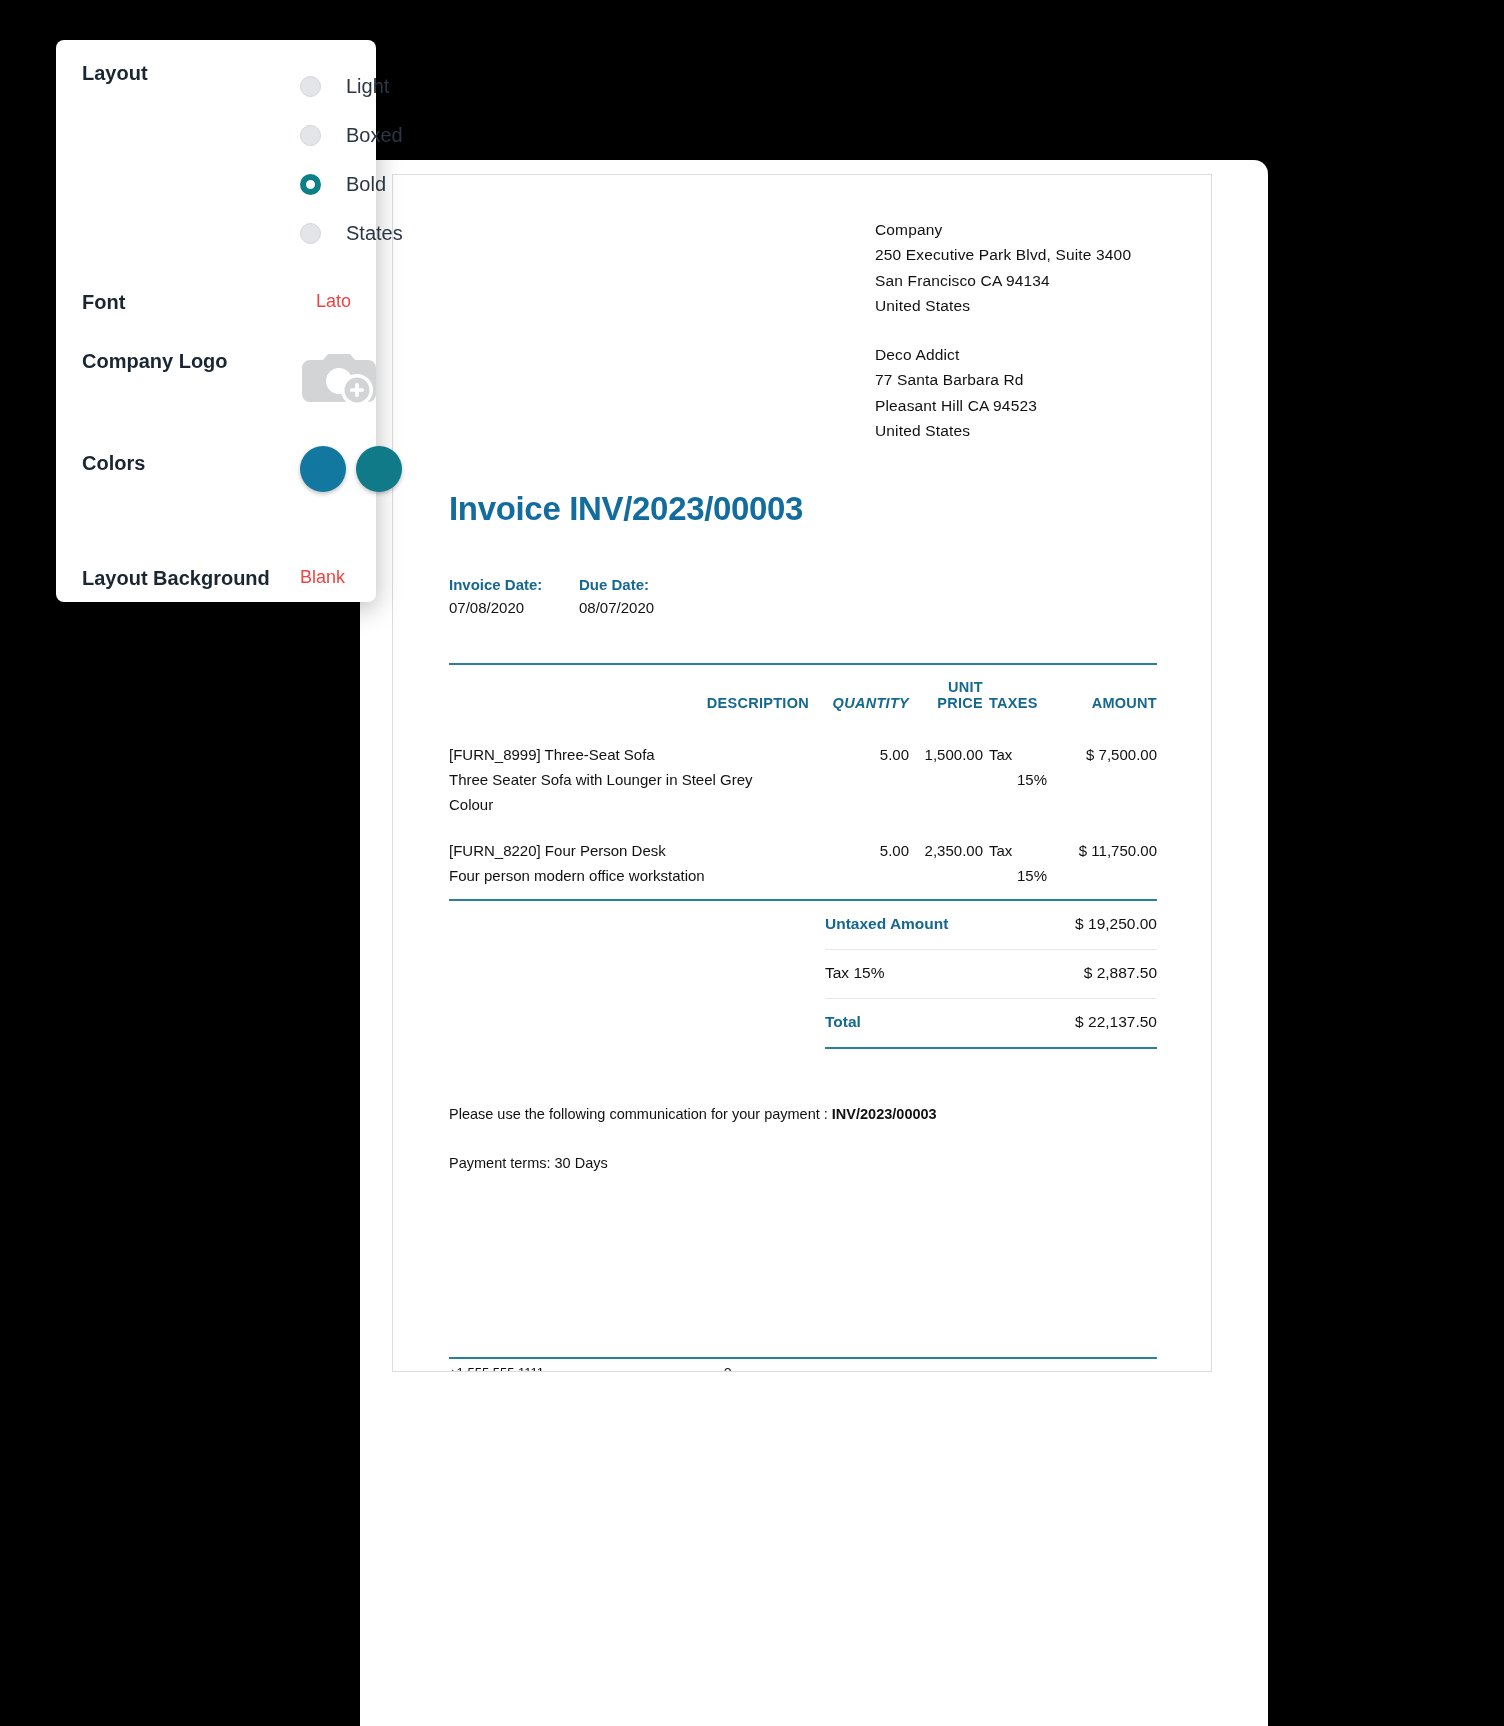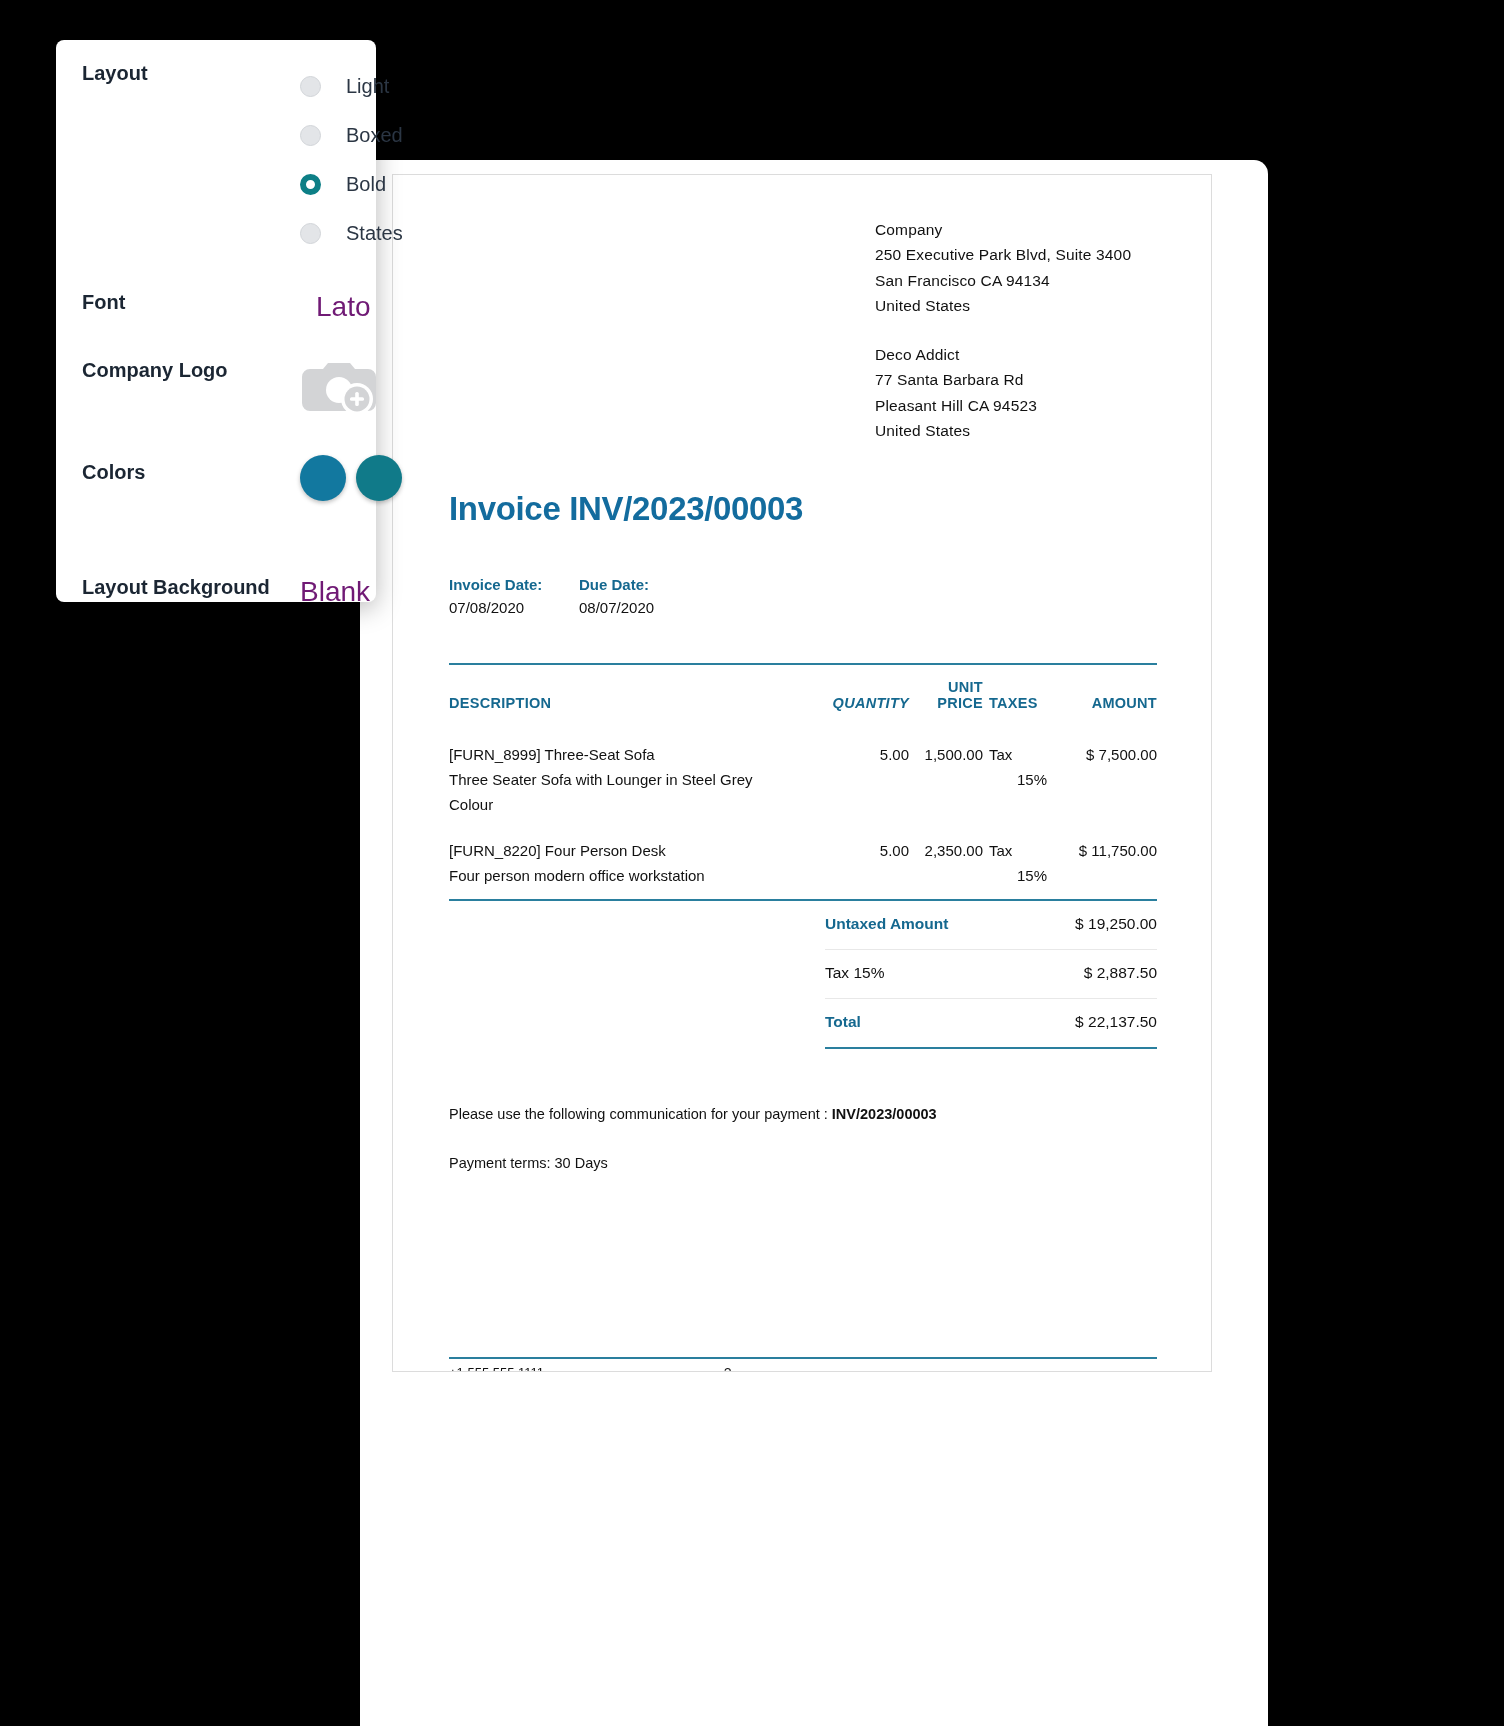--- a/index.html
+++ b/index.html
@@ -75,21 +75,21 @@
   .tbl .rule-bottom { height: 2px; background: #2a7f9e; margin-top: 10px; }
   table { width: 100%; border-collapse: collapse; }
   thead th {
     color: #15688f;
     font-size: 14.5px;
     font-weight: 700;
     letter-spacing: 0.02em;
     vertical-align: bottom;
     padding: 14px 0 10px 0;
   }
-  thead th.c-desc { text-align: left; width: 360px; margin-top: 41px; }
+  thead th.c-desc { text-align: right; width: 360px; margin-top: 41px; }
   thead th.c-qty  { text-align: right; width: 100px; font-style: italic; }
   thead th.c-price{ text-align: right; width: 80px; padding-right: 6px;}
   thead th.c-tax  { text-align: left; width: 62px; }
   thead th.c-amt  { text-align: right; width: 106px; }
   tbody td {
     font-size: 15px;
     color: #111111;
     vertical-align: top;
     padding-top: 22px;
     line-height: 1.65;
@@ -148,21 +148,21 @@
     background: #ffffff;
     border-radius: 8px;
     box-shadow: 0 6px 26px rgba(0,0,0,0.28);
     padding: 0 26px;
   }
   .s-row { display: flex; align-items: flex-start; }
   .s-label {
     font-size: 20px; font-weight: 700; color: #1b2633;
     width: 218px; flex: 0 0 218px;
   }
-  .s-value { font-size: 28px; color: #701a75; }
+  .s-value { font-size: 18px; color: #ef4444; }
 
   .radios { padding-top: 22px; }
   .radio-item {
     display: flex; align-items: center; gap: 25px;
     height: 49px;
   }
   .radio {
     width: 21px; height: 21px; border-radius: 50%;
     background: #e3e5e8; border: 1px solid #d2d5d9;
     flex: 0 0 21px;

